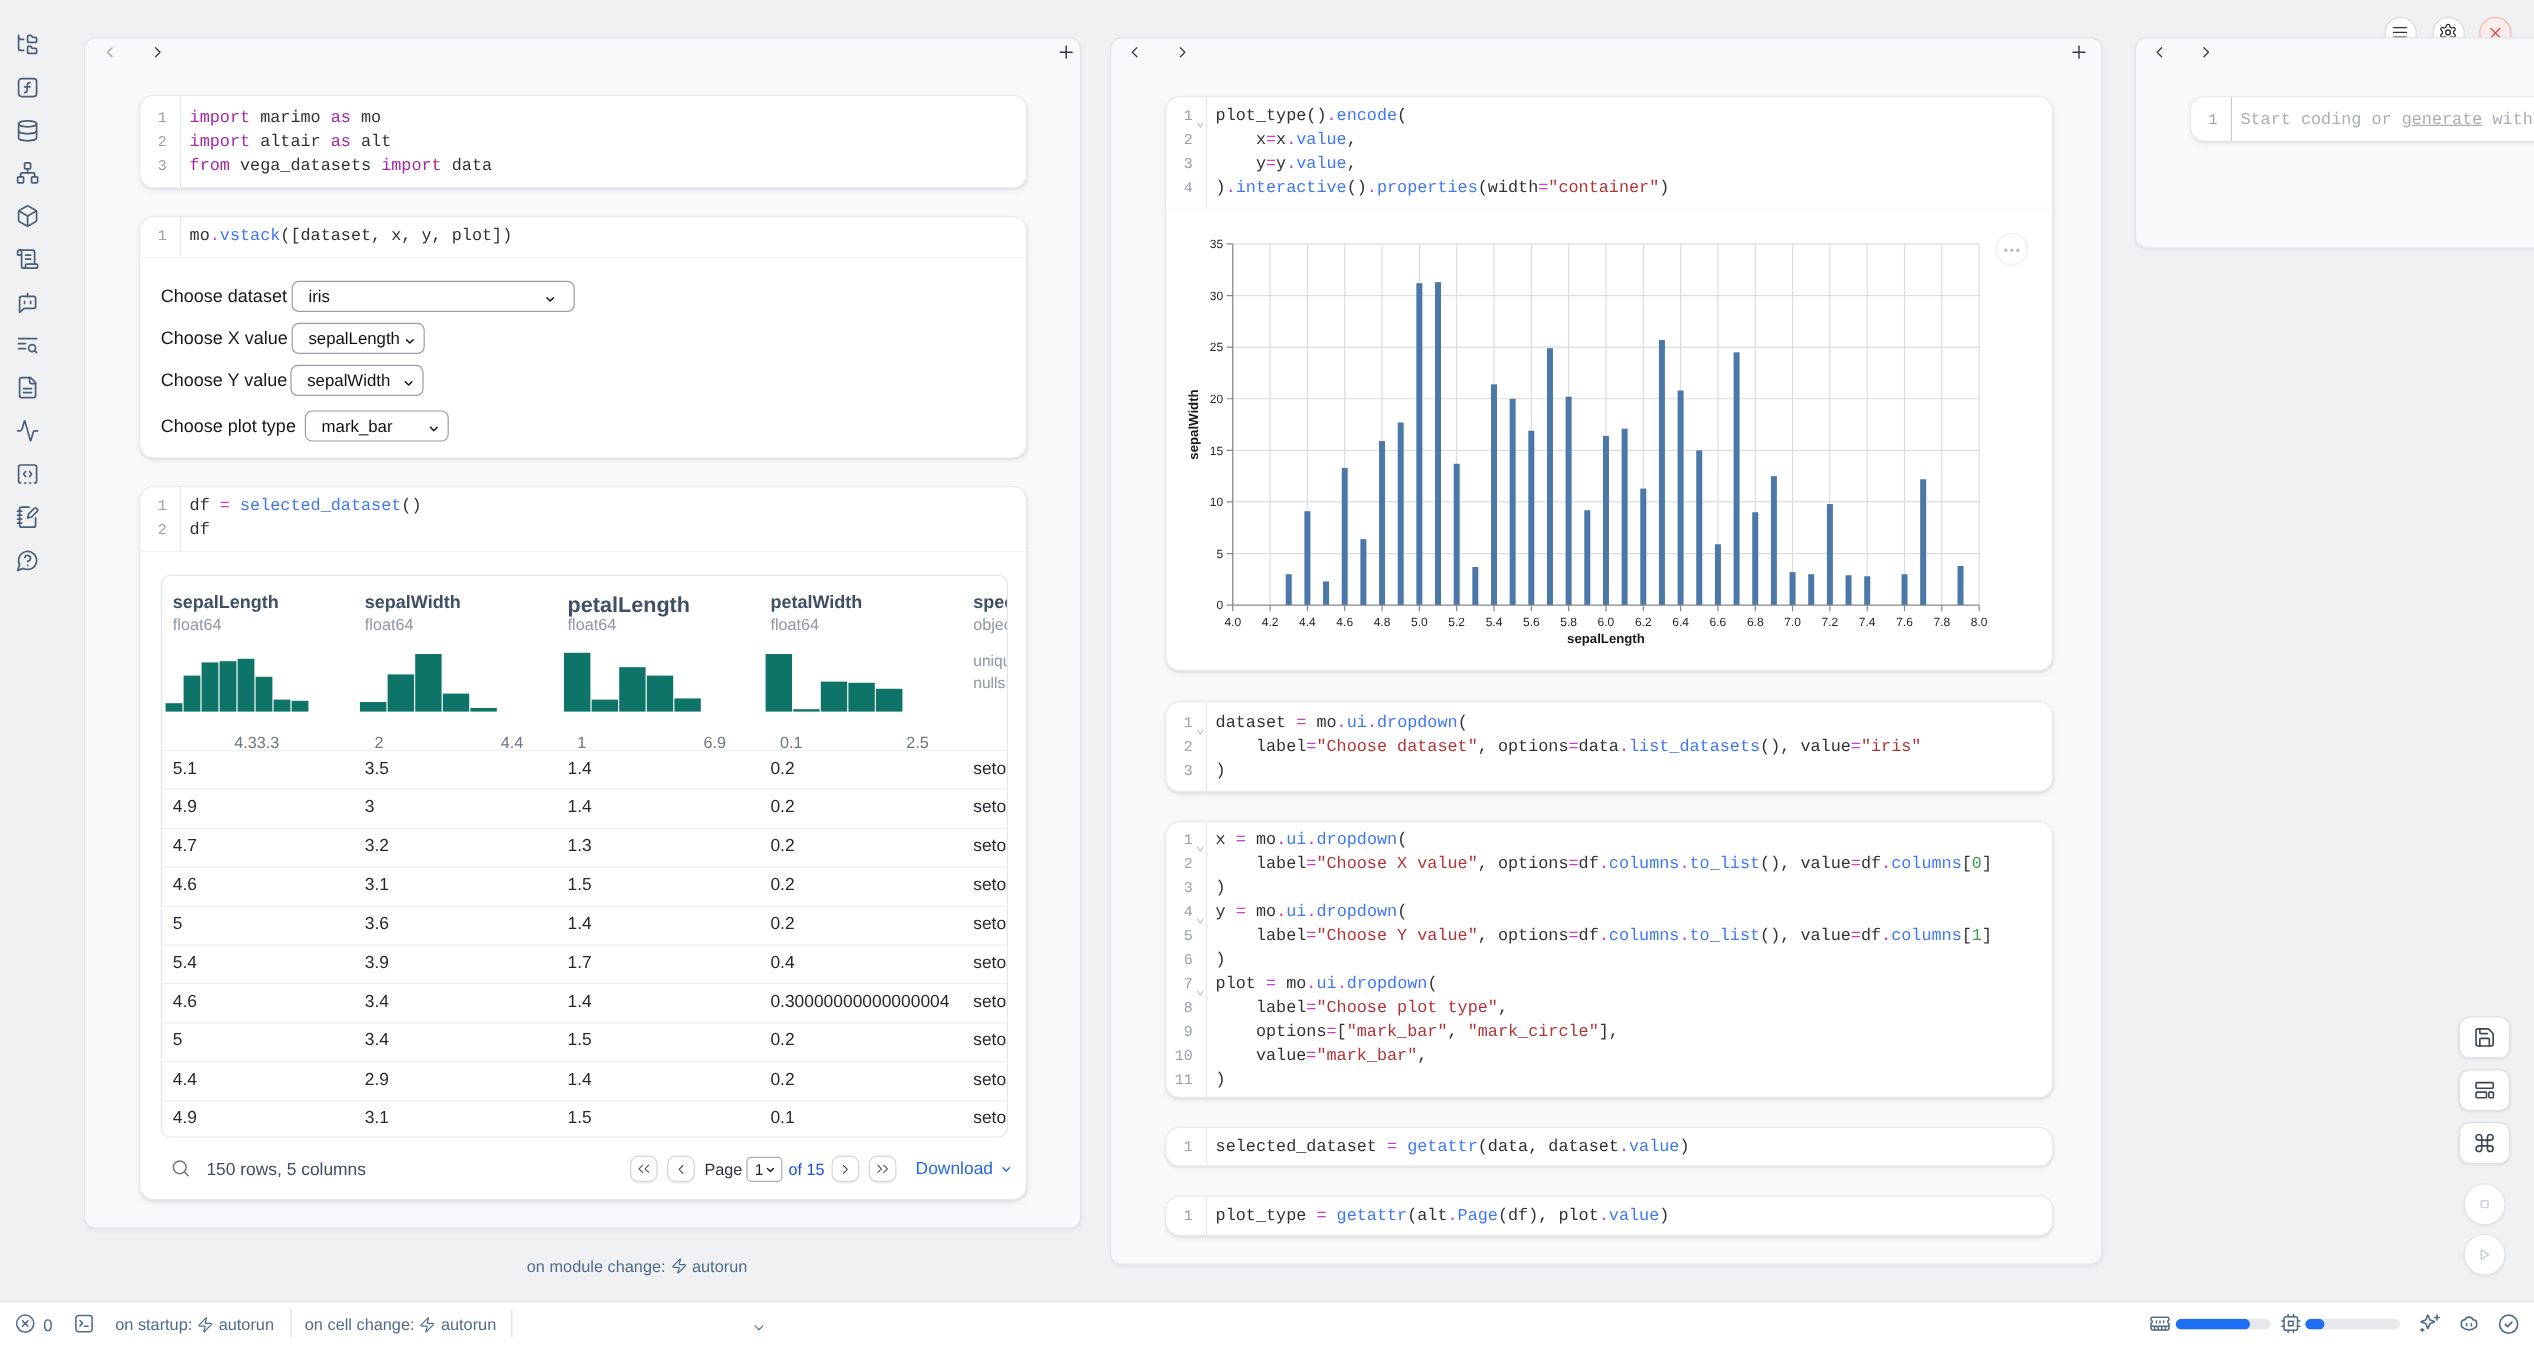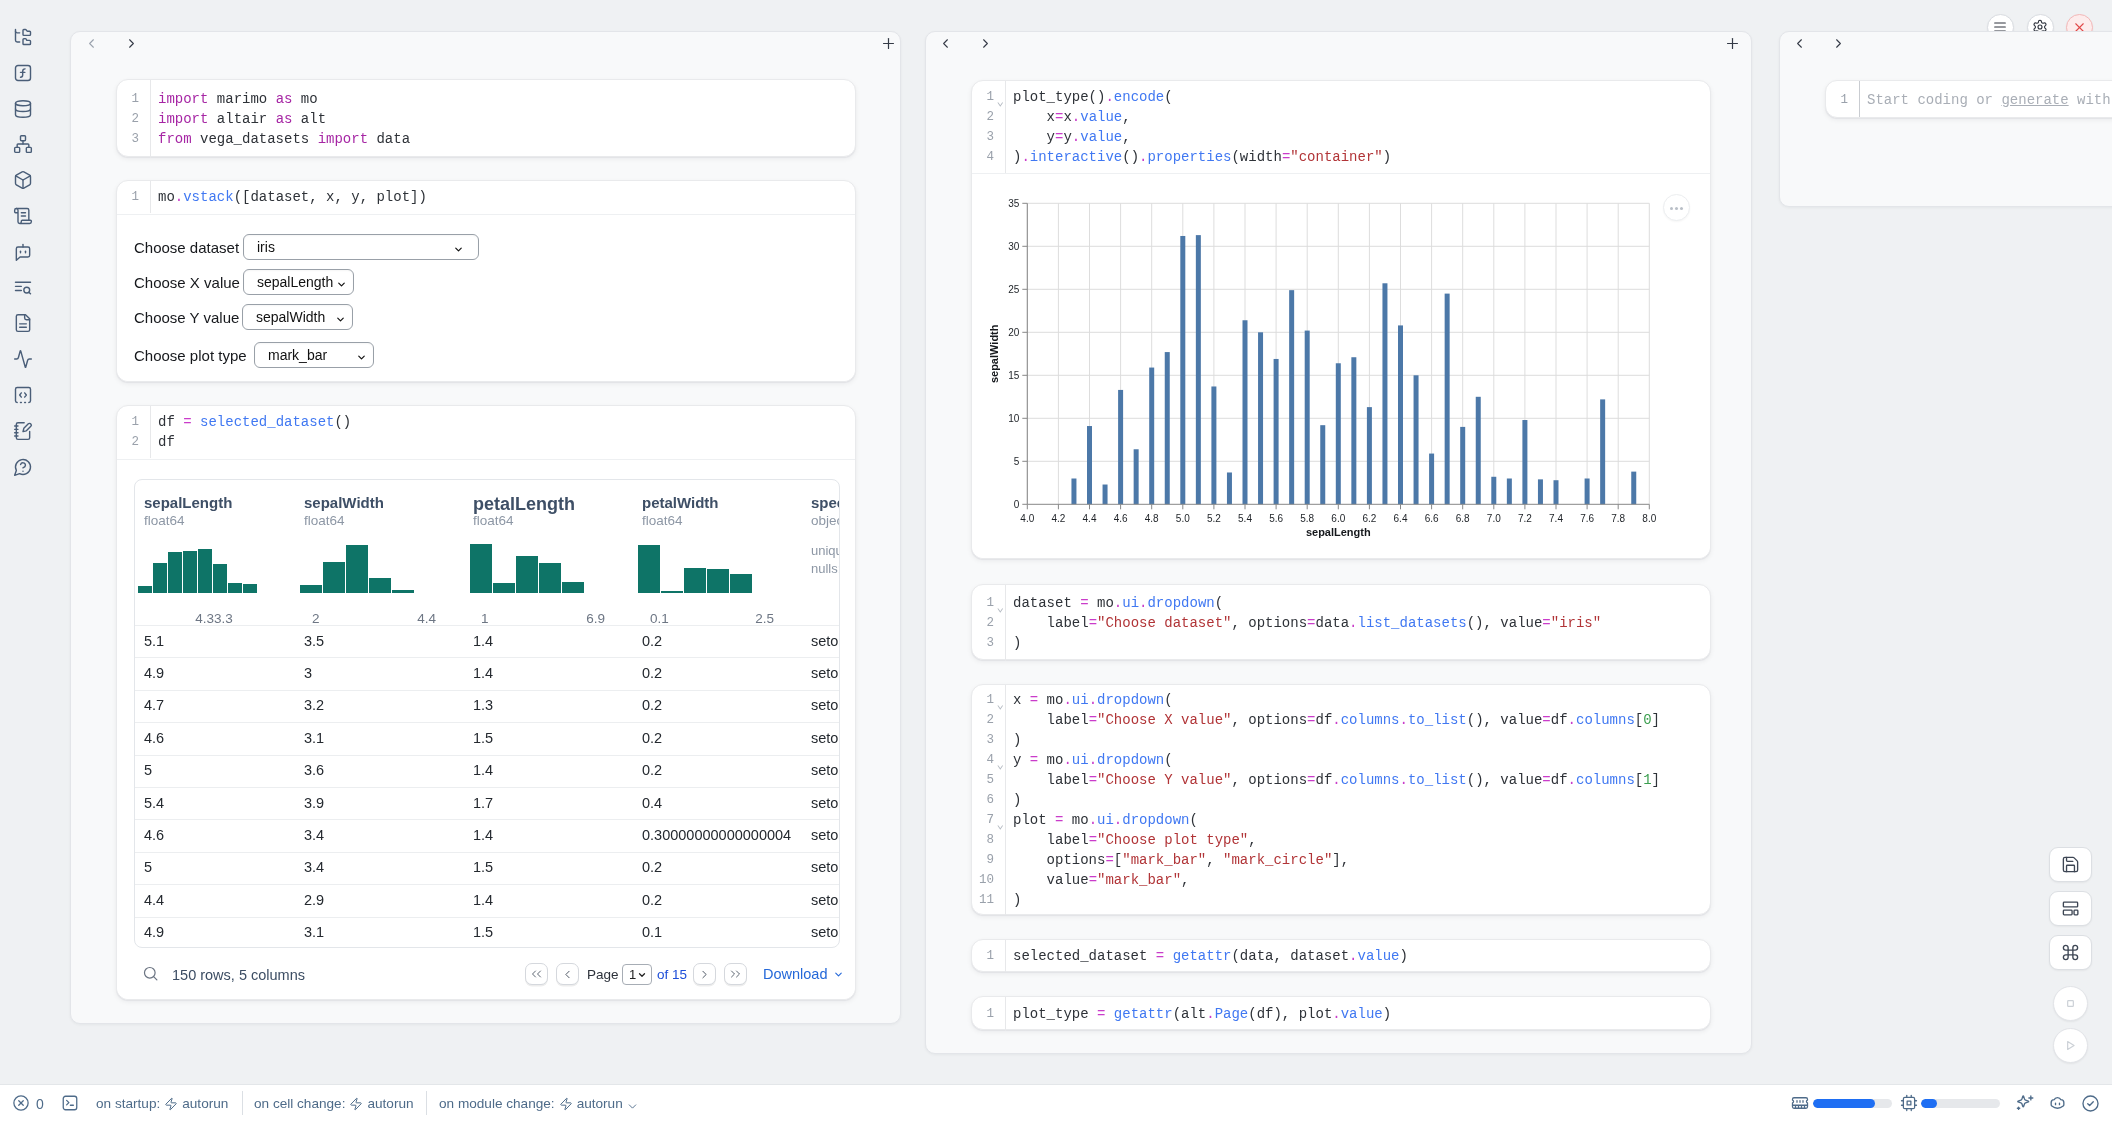--- a/index.html
+++ b/index.html
@@ -624,21 +624,21 @@
       <path d="M12.5 15h4"></path>
     </svg></div>
 <div class="stat" style="left:96px;top:1096px;display:flex;align-items:center;gap:4px">on startup: <svg width="14" height="14" viewBox="0 0 24 24" fill="none" stroke="currentColor" stroke-width="1.7" stroke-linecap="round" stroke-linejoin="round" style="" class="">
       <path d="M4 14a1 1 0 0 1-.78-1.63l9.9-10.2a.5.5 0 0 1 .86.46l-1.92 6.02A1 1 0 0 0 13 10h7a1 1 0 0 1 .78 1.63l-9.9 10.2a.5.5 0 0 1-.86-.46l1.92-6.02A1 1 0 0 0 11 14z"></path>
     </svg> autorun</div>
 <div class="abs" style="left:242px;top:1091px;width:1px;height:24px;background:#dbdfe4"></div>
 <div class="stat" style="left:254px;top:1096px;display:flex;align-items:center;gap:4px">on cell change: <svg width="14" height="14" viewBox="0 0 24 24" fill="none" stroke="currentColor" stroke-width="1.7" stroke-linecap="round" stroke-linejoin="round" style="" class="">
       <path d="M4 14a1 1 0 0 1-.78-1.63l9.9-10.2a.5.5 0 0 1 .86.46l-1.92 6.02A1 1 0 0 0 13 10h7a1 1 0 0 1 .78 1.63l-9.9 10.2a.5.5 0 0 1-.86-.46l1.92-6.02A1 1 0 0 0 11 14z"></path>
     </svg> autorun</div>
 <div class="abs" style="left:426px;top:1091px;width:1px;height:24px;background:#dbdfe4"></div>
-<div class="stat" style="left:439px;top:1096px;display:flex;align-items:center;gap:4px">on module change: <svg width="14" height="14" viewBox="0 0 24 24" fill="none" stroke="currentColor" stroke-width="1.7" stroke-linecap="round" stroke-linejoin="round" style="" class="">
+<div class="stat" style="left:439px;top:1048px;display:flex;gap:4px">on module change: <svg width="14" height="14" viewBox="0 0 24 24" fill="none" stroke="currentColor" stroke-width="1.7" stroke-linecap="round" stroke-linejoin="round" style="" class="">
       <path d="M4 14a1 1 0 0 1-.78-1.63l9.9-10.2a.5.5 0 0 1 .86.46l-1.92 6.02A1 1 0 0 0 13 10h7a1 1 0 0 1 .78 1.63l-9.9 10.2a.5.5 0 0 1-.86-.46l1.92-6.02A1 1 0 0 0 11 14z"></path>
     </svg> autorun</div>
 <div class="stat" style="left:626px;top:1100px"><svg width="13" height="13" viewBox="0 0 24 24" fill="none" stroke="currentColor" stroke-width="1.7" stroke-linecap="round" stroke-linejoin="round" style="" class="">
       <path d="m6 9 6 6 6-6"></path>
     </svg></div>
 <div class="stat" style="left:1791px;top:1094px"><svg width="18" height="18" viewBox="0 0 24 24" fill="none" stroke="currentColor" stroke-width="1.7" stroke-linecap="round" stroke-linejoin="round" style="" class="">
       <path d="M6 19v-3"></path>
       <path d="M10 19v-3"></path>
       <path d="M14 19v-3"></path>
       <path d="M18 19v-3"></path>

